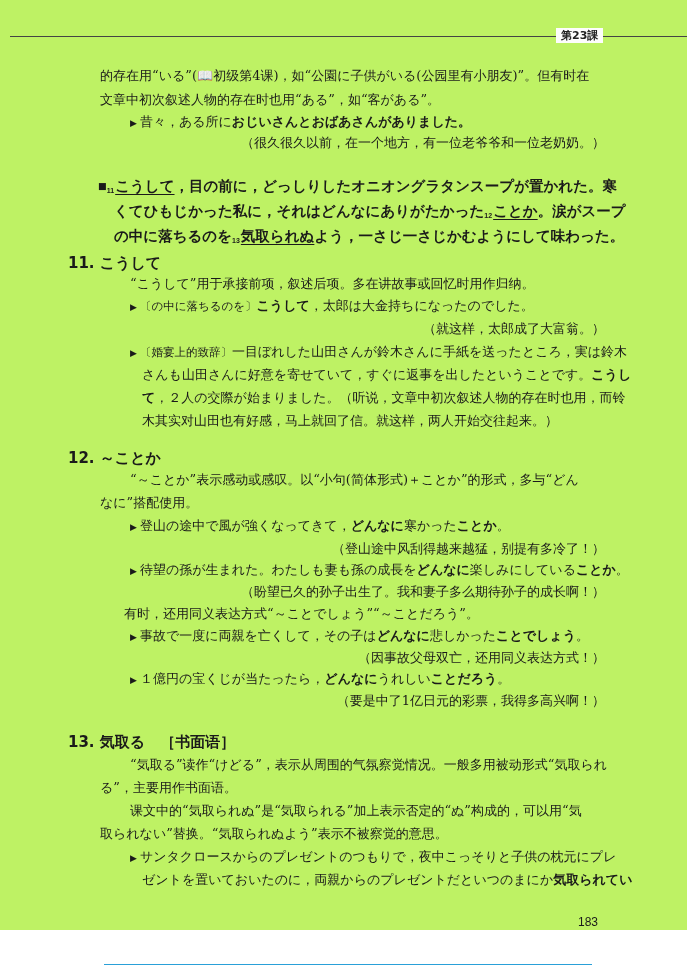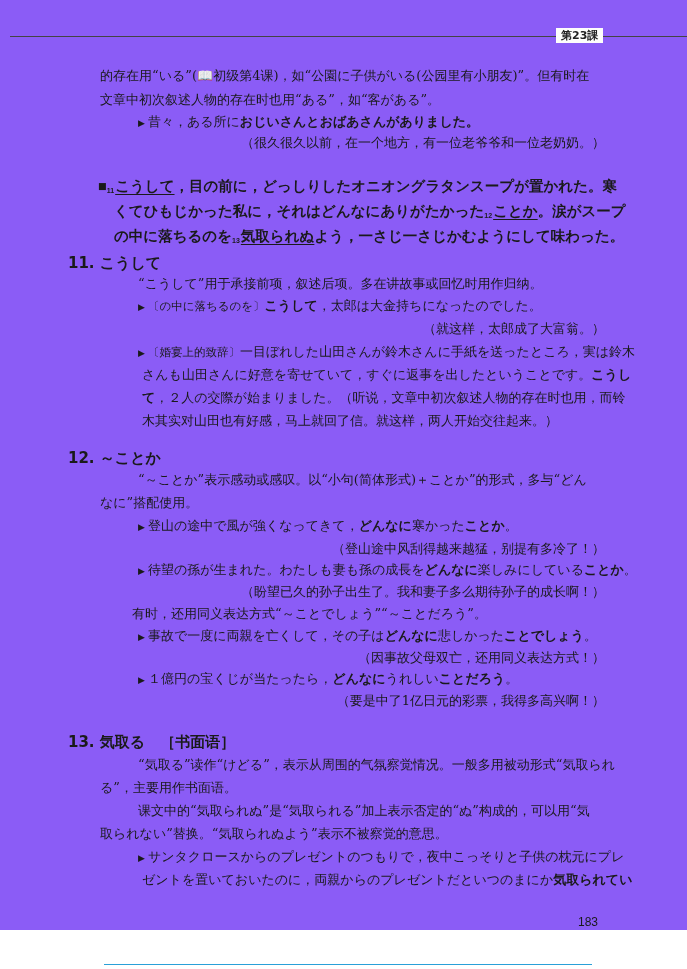--- a/index.html
+++ b/index.html
@@ -1,27 +1,27 @@
 <!DOCTYPE html>
 <html><head>
 <meta charset="utf-8">
 <style>
   html, body { margin: 0; padding: 0; }
   body {
     width: 687px; height: 969px; background: #ffffff; position: relative; overflow: hidden;
     font-family: "DejaVu Serif", "Liberation Serif", serif; color: #1a1a1a;
   }
-  .page { position: absolute; left: 0; top: 0; width: 687px; height: 930px; background: #8b5cf6; }
+  .page { position: absolute; left: 0; top: 0; width: 687px; height: 930px; background: #bef264; }
   .header-rule { position: absolute; top: 36px; left: 10px; width: 677px; height: 1px; background: #444; }
   .header-label {
     position: absolute; top: 28px; left: 556px; background: #fdfdfc; padding: 0 5px;
     font-family: "DejaVu Sans", sans-serif; font-weight: bold; font-size: 11px; color: #222;
   }
   .line { position: absolute; left: 68px; font-size: 13px; white-space: nowrap; line-height: 16px; padding-left: 32px; }
-  .ind1 { left: 98px; margin-left: 8px; }
+  .ind1 { left: 98px; }
   .ind2 { left: 110px; }
   .right { left: auto; right: 82px; }
   .b { font-weight: bold; font-family: "DejaVu Sans", sans-serif; }
   .bullet { font-size: 9px; margin-right: 3px; }
   .sub { font-size: 7px; vertical-align: -2px; margin-right: 1px; }
   .u { text-decoration: underline; text-underline-offset: 3px; }
   .main-text { font-family: Liberation Sans, sans-serif; font-weight: bold; font-size: 14.5px; }
   .section-title { position: absolute; left: 68px; font-family: "DejaVu Sans", sans-serif; font-weight: bold; font-size: 15px; }
   .small { font-size: 11.5px; }
   .page-number { position: absolute; top: 915px; left: 578px; font-family: "Liberation Sans", sans-serif; font-weight: normal; font-size: 12px; }

